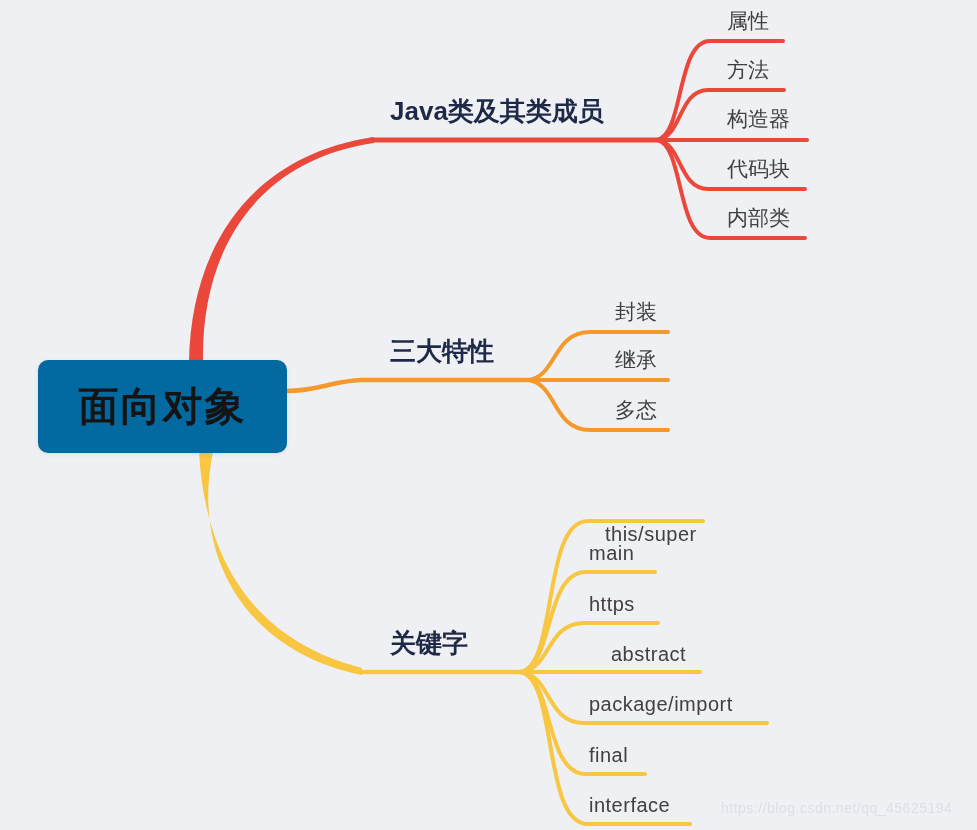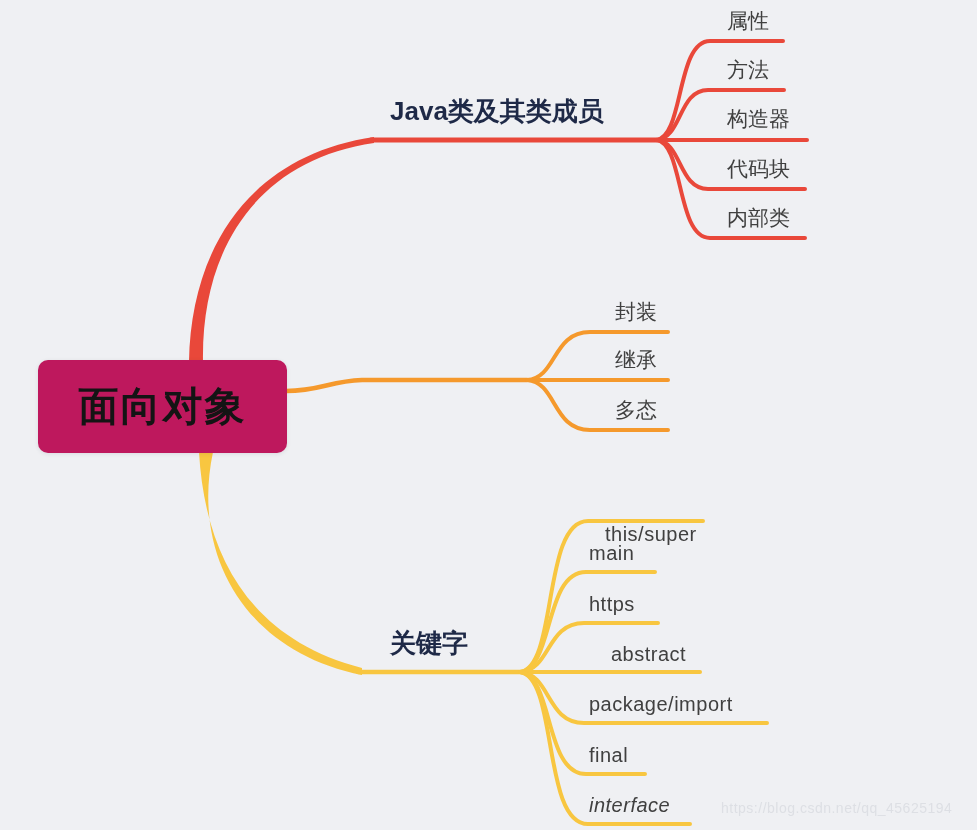--- a/index.html
+++ b/index.html
@@ -7,21 +7,21 @@
     position:relative;
     width:977px;height:830px;
     background:#eff0f3;
     overflow:hidden;
     font-family:"Liberation Sans", sans-serif;
   }
   .mindmap-svg{position:absolute;left:0;top:0;}
   .label{position:absolute;white-space:nowrap;}
   .root-node{
     position:absolute;left:38px;top:360px;width:249px;height:93px;
-    background:#be185d;border-radius:10px;
+    background:#0369a1;border-radius:10px;
     box-shadow:0 1px 4px rgba(40,40,60,0.10);
     display:flex;align-items:center;justify-content:center;
     font-size:40px;font-weight:bold;color:#141414;letter-spacing:2px;
   }
   .branch-label{
     font-size:26px;font-weight:bold;color:#1e2947;line-height:34px;
   }
   .child-label{
     font-size:21px;font-weight:400;color:#404040;line-height:26px;
   }
@@ -60,35 +60,36 @@
     <path d="M 520,672 C 551,674 546,723 584,723 L 767,723" fill="none" stroke-width="4" stroke-linecap="round" stroke="#f8c640"></path>
     <path d="M 520,672 C 554,676 544,774 586,774 L 645,774" fill="none" stroke-width="4" stroke-linecap="round" stroke="#f8c640"></path>
     <path d="M 520,672 C 558,677 542,824 588,824 L 690,824" fill="none" stroke-width="4" stroke-linecap="round" stroke="#f8c640"></path>
   </svg>
 
   <div class="root-node">
     <span>面向对象</span>
   </div>
 
   <div class="label branch-label" style="left:390px;top:94px;">Java类及其类成员</div>
+  <div class="label branch-label" style="left:390px;top:334px;">三大特性</div>
   <div class="label branch-label" style="left:390px;top:626px;">关键字</div>
 
   <div class="label child-label" style="left:727px;top:8px;">属性</div>
   <div class="label child-label" style="left:727px;top:57px;">方法</div>
   <div class="label child-label" style="left:727px;top:106px;">构造器</div>
   <div class="label child-label" style="left:727px;top:156px;">代码块</div>
   <div class="label child-label" style="left:727px;top:205px;">内部类</div>
 
   <div class="label child-label" style="left:615px;top:299px;">封装</div>
   <div class="label child-label" style="left:615px;top:347px;">继承</div>
   <div class="label child-label" style="left:615px;top:397px;">多态</div>
 
   <div class="label child-label latin" style="left:605px;top:489px;margin-top:32px;">this/super</div>
   <div class="label child-label latin" style="left:589px;top:540px;">main</div>
   <div class="label child-label latin" style="left:589px;top:591px;">https</div>
   <div class="label child-label latin" style="left:589px;top:641px;margin-left:22px;">abstract</div>
   <div class="label child-label latin" style="left:589px;top:691px;">package/import</div>
   <div class="label child-label latin" style="left:589px;top:742px;">final</div>
-  <div class="label child-label latin" style="left:589px;top:792px;font-style:italic;">interface</div>
+  <div class="label child-label latin" style="left:589px;top:792px;">interface</div>
 
   <div class="watermark">https://blog.csdn.net/qq_45625194</div>
 
 </div>
 
 </body></html>

